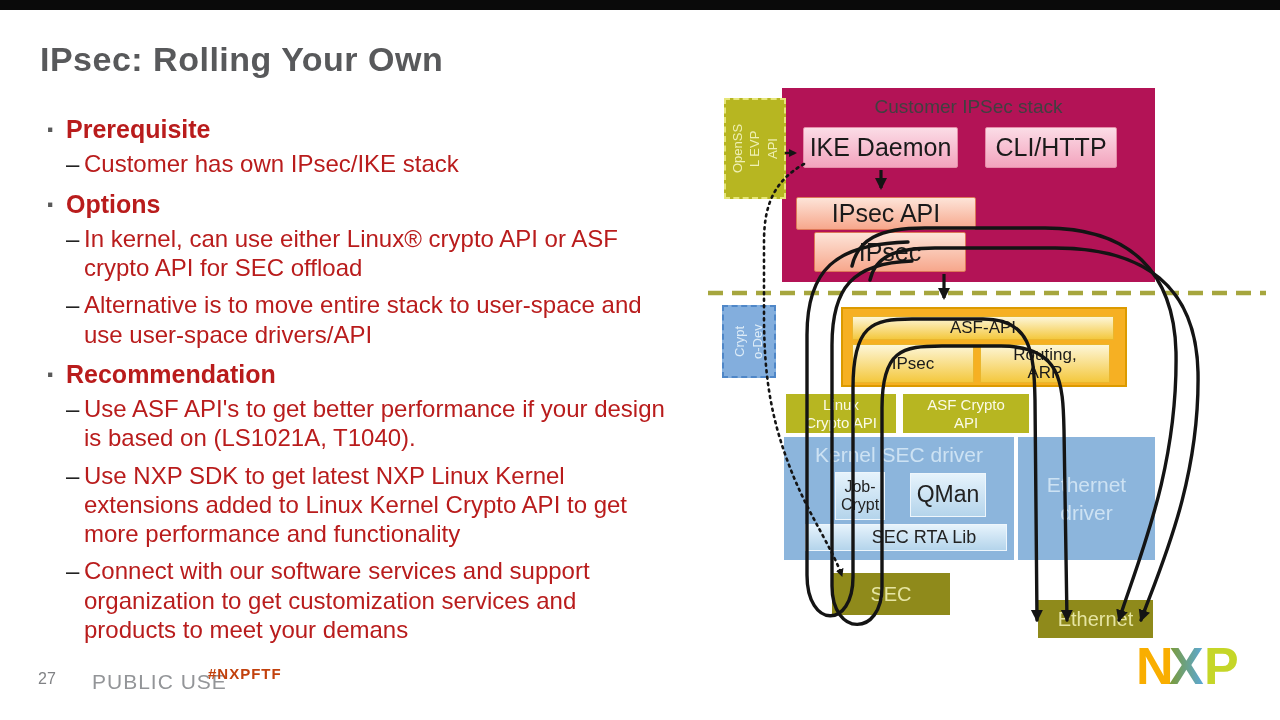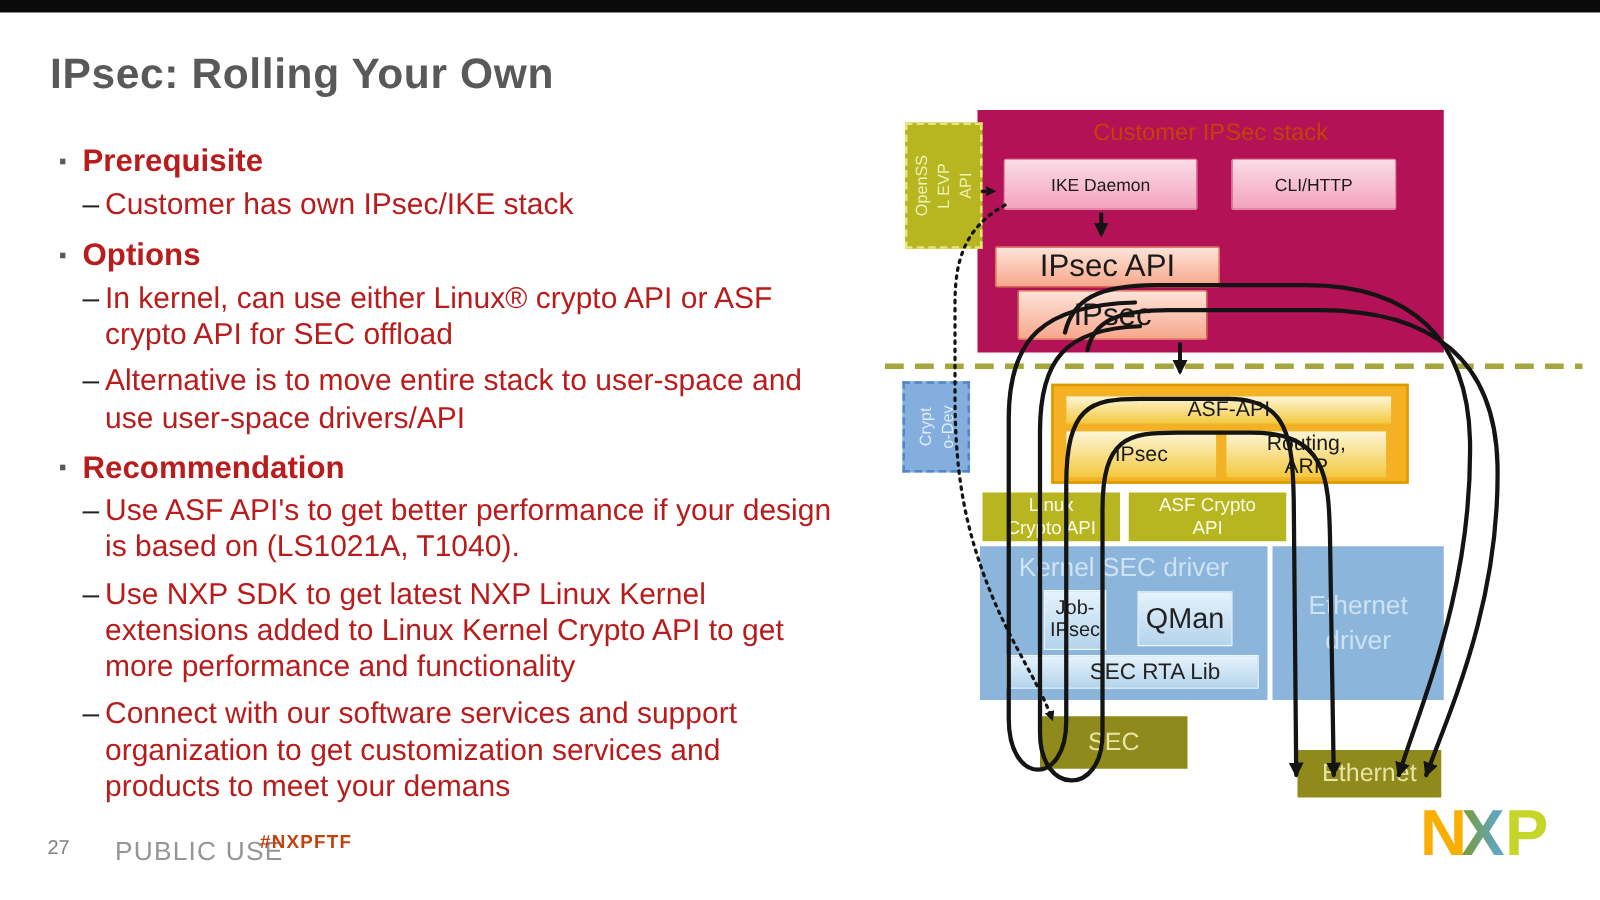--- a/index.html
+++ b/index.html
@@ -19,23 +19,23 @@
   #footer-page{left:38px;top:670px;font-size:16px;color:#808285;}
   #footer-class{left:92px;top:670px;font-size:21px;color:#939598;letter-spacing:1px;}
   #footer-tag{left:208px;top:665px;font-size:15px;font-weight:bold;color:#c2410c;letter-spacing:1px;}
   #nxp-logo{left:1136px;top:636px;}
 
   
   #diagram{left:700px;top:80px;width:580px;height:610px;}
   .box{position:absolute;box-sizing:border-box;text-align:center;}
   .pre{white-space:pre-line;}
   #crimson{left:82px;top:8px;width:373px;height:194px;background:#b31356;}
-  #crimson-title{left:82px;top:16px;width:373px;font-size:19px;color:#c2410c;}
+  #crimson-title{left:82px;top:16px;width:373px;font-size:19px;color:#404040;}
   .pinkbox{background:linear-gradient(#fbdce6,#f3a3bd);border:1px solid #e58ba8;border-radius:2px;
-    font-size:14px;color:#1a1a1a;display:flex;align-items:center;justify-content:center;text-align:center;}
+    font-size:25px;color:#1a1a1a;display:flex;align-items:center;justify-content:center;text-align:center;}
   #ike{left:103px;top:47px;width:155px;height:41px;}
   #cli{left:285px;top:47px;width:132px;height:41px;}
   .salmonbox{background:linear-gradient(#fde4d8,#f7a78c);border:1px solid #dd7758;border-radius:2px;
     font-size:25px;color:#1a1a1a;display:flex;align-items:center;justify-content:center;}
   #ipsec-api{left:96px;top:117px;width:180px;height:33px;}
   #ipsec{left:114px;top:152px;width:152px;height:40px;}
 
   .vlabel{writing-mode:vertical-rl;transform:rotate(180deg);display:flex;align-items:center;justify-content:center;
     font-size:13px;line-height:1.35;}
   #openssl{left:24px;top:18px;width:62px;height:101px;background:#b7b621;border:2px dashed #e6e67a;color:#eff0b4;}
@@ -111,21 +111,21 @@
 ARP</div>
 
   <div id="linux-crypto" class="box olivebox pre">Linux
 Crypto API</div>
   <div id="asf-crypto" class="box olivebox pre">ASF Crypto
 API</div>
 
   <div id="kernel-sec" class="box bluebox"></div>
   <div id="kernel-sec-title" class="box">Kernel SEC driver</div>
   <div id="job-ring" class="box ltblue pre">Job-
-IPsec</div>
+Crypt</div>
   <div id="qman" class="box ltblue">QMan</div>
   <div id="sec-rta" class="box ltblue">SEC RTA Lib</div>
   <div id="eth-driver" class="box bluebox pre">Ethernet
 driver</div>
 
   <div id="sec-hw" class="box darkolive">SEC</div>
   <div id="eth-hw" class="box darkolive">Ethernet</div>
 
   <svg id="arrow-overlay" viewBox="0 0 580 610">
     <defs>

